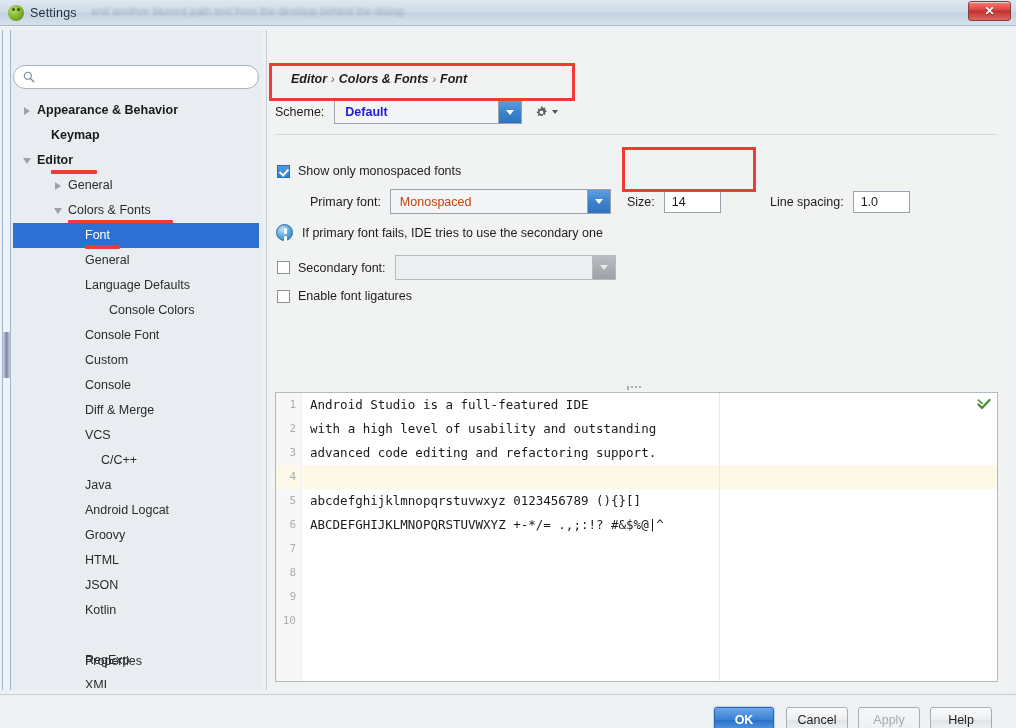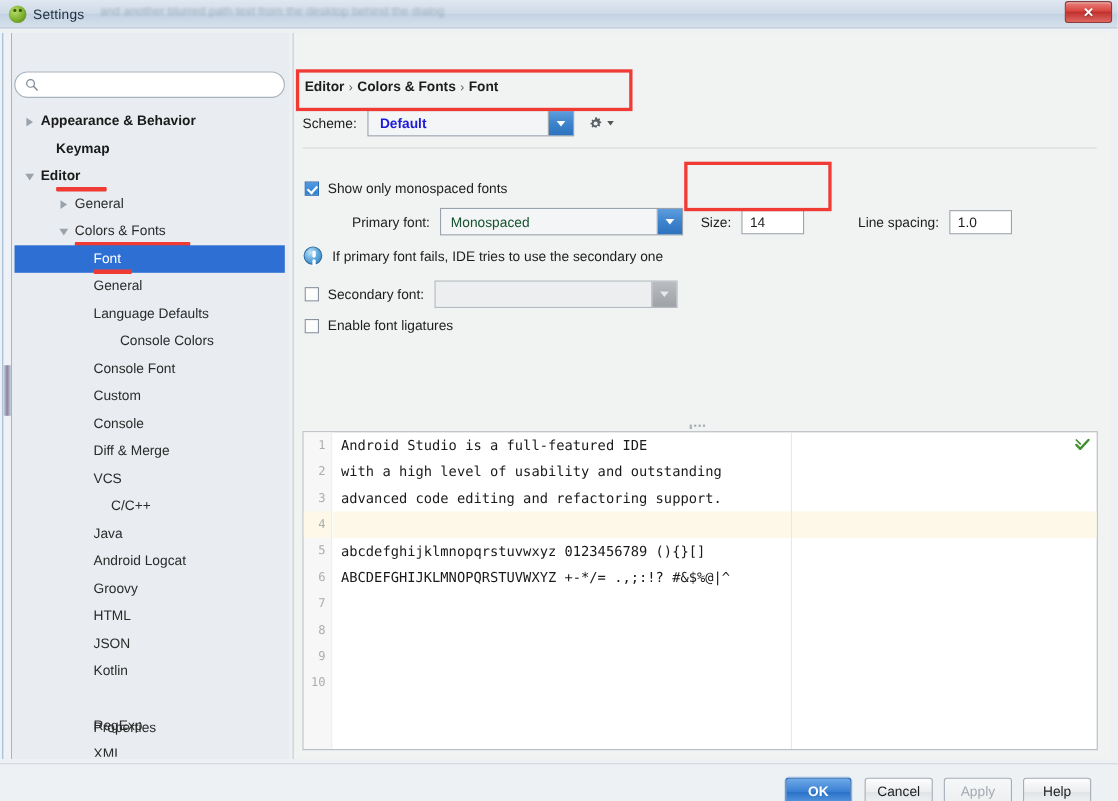--- a/index.html
+++ b/index.html
@@ -135,22 +135,22 @@
     height: 4px; background: #ef3b33; border-radius: 1px;
   }
 
   
   #right-panel {
     position: absolute; left: 266px; top: 4px; width: 744px; height: 660px;
     background: #f1f2f2;
     border-left: 1px solid #c6ccd2;
   }
   #breadcrumb {
-    position: absolute; left: 10px; top: 42px;
-    font-size: 12.5px; font-weight: bold; color: #1d1d1d;
+    position: absolute; left: 24px; top: 42px;
+    font-size: 12.5px; font-weight: bold; color: #1d1d1d; font-style: italic;
   }
   #breadcrumb .sep { color: #555; font-weight: normal; padding: 0 4px; font-size: 11px; }
 
   #scheme-row {
     position: absolute; left: 8px; top: 69px;
     display: flex; align-items: center; height: 26px;
   }
   #scheme-label { font-size: 12.5px; color: #1d1d1d; margin-right: 10px; }
   #scheme-combo {
     width: 188px; height: 24px;
@@ -195,32 +195,32 @@
   .cb.checked {
     background: linear-gradient(to bottom,#4f9ae4,#2f7fd0);
     border-color: #2a6cb0;
   }
   .cb.checked:after {
     content: ""; position: absolute; left: 3px; top: 1px;
     width: 4px; height: 7px; border: solid #fff;
     border-width: 0 2px 2px 0; transform: rotate(42deg);
   }
   .row { position: absolute; display: flex; align-items: center; }
-  .row-label { font-size: 12.5px; color: #1d1d1d; margin-left: 10px; }
+  .row-label { font-size: 12.5px; color: #1d1d1d; }
 
   #r-mono { left: 10px; top: 134px; }
   #r-mono .row-label { margin-left: 8px; }
 
   #r-primary { left: 43px; top: 159px; }
   #r-primary .row-label { margin-right: 9px; }
   .font-combo {
     width: 221px; height: 25px; border: 1px solid #9aa3ad;
     background: #f4f5f6; position: relative; display: flex; align-items: center;
   }
-  .font-combo .val { margin-left: 9px; font-size: 12.5px; color: #14532d; }
+  .font-combo .val { margin-left: 9px; font-size: 12.5px; color: #c2410c; }
   .font-combo .combo-arrow { height: 23px; }
   .font-combo.disabled { background: #eceef0; border-color: #b4bbc2; }
   .font-combo.disabled .combo-arrow {
     background: linear-gradient(to bottom,#b9bcc0,#9ea2a7);
     border-left: 1px solid #b4bbc2;
   }
   .font-combo.disabled .combo-arrow i {
     border-color: #e6e8ea transparent transparent transparent;
   }
 

